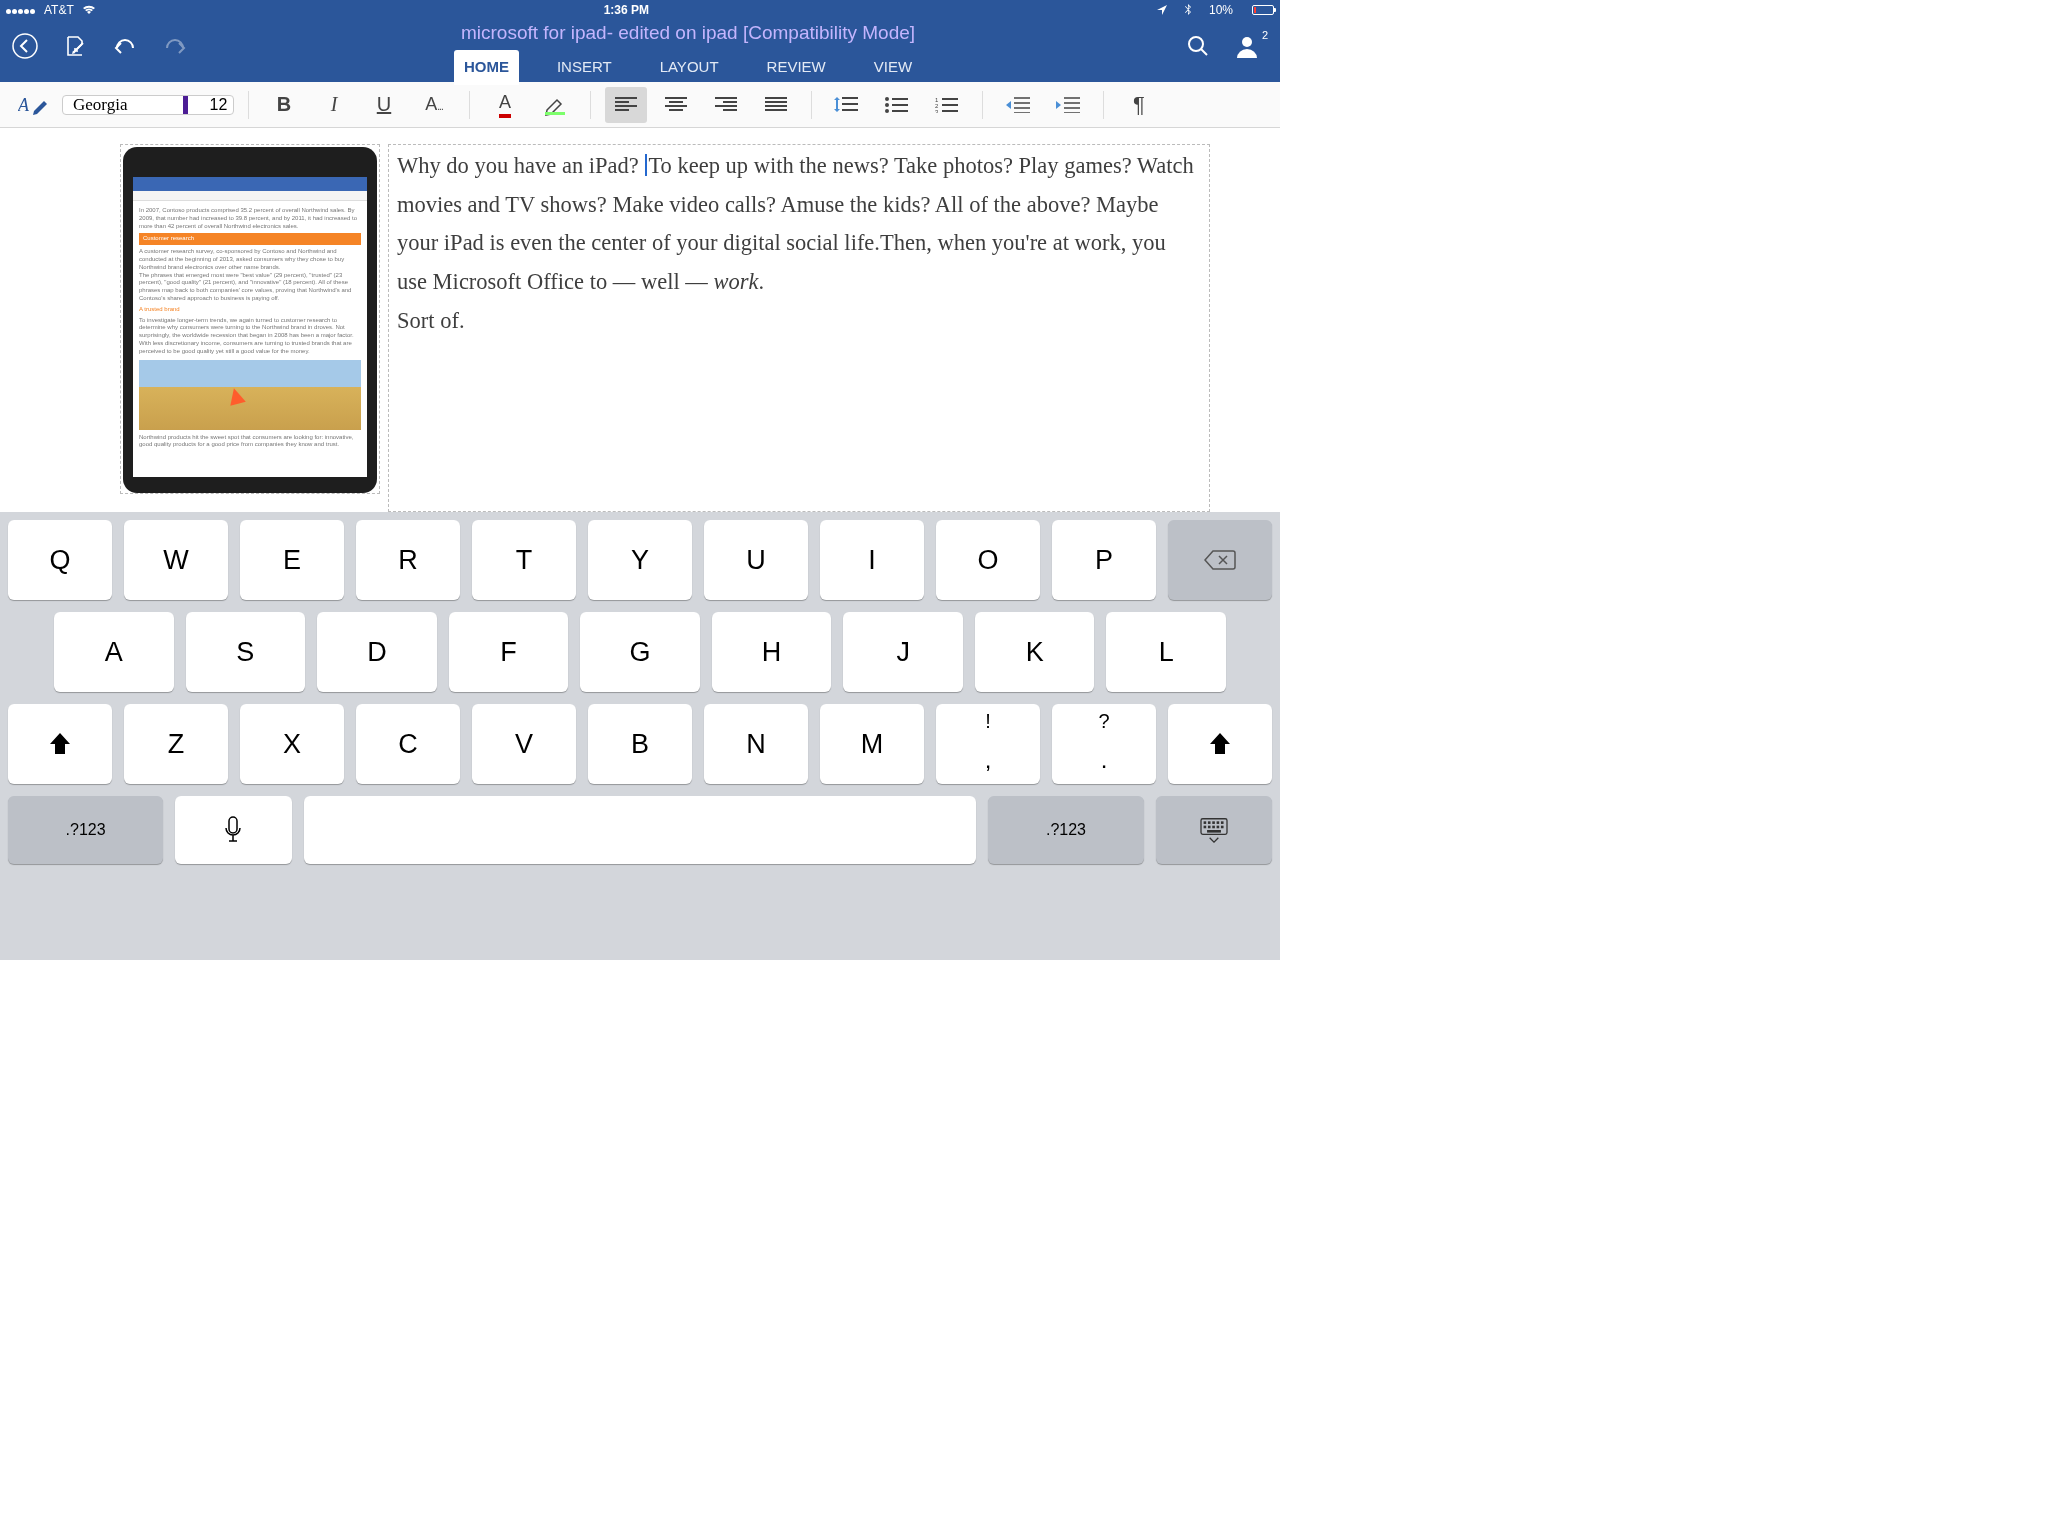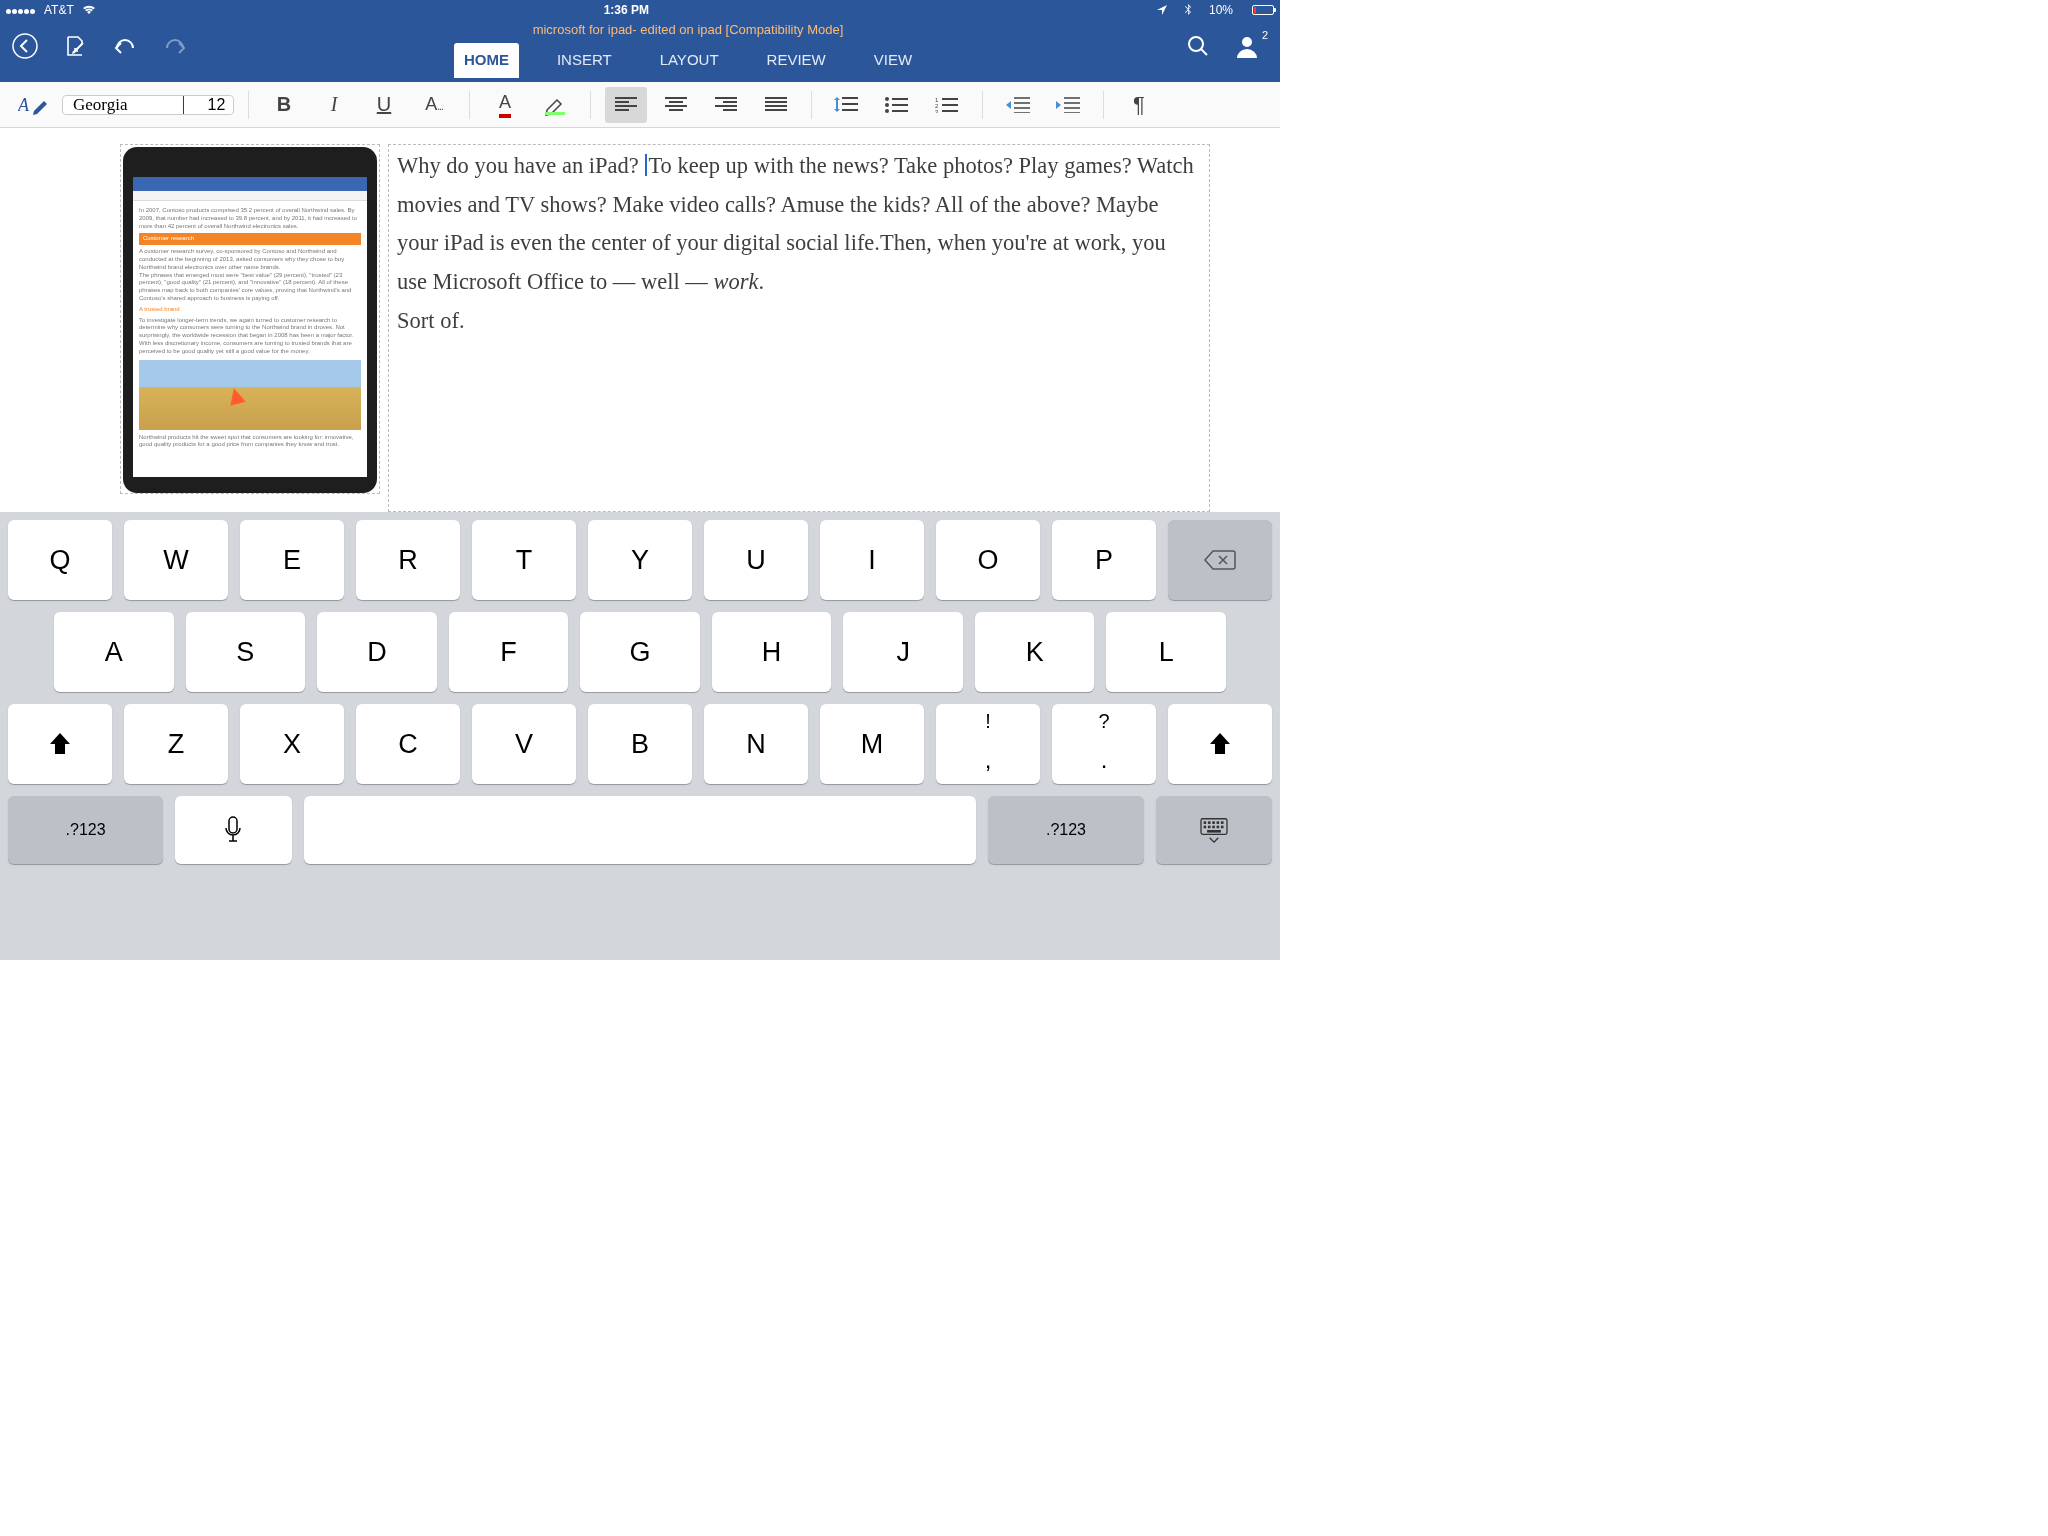--- a/index.html
+++ b/index.html
@@ -14,33 +14,33 @@
   .battery { width:22px; height:10px; border:1px solid #fff; border-radius:2px; position:relative; margin-left:2px;}
   .battery:after{content:"";position:absolute;right:-3px;top:2px;width:2px;height:4px;background:#fff;border-radius:0 1px 1px 0;}
   .battery .level{position:absolute;left:1px;top:1px;height:6px;width:2px;background:#ff3b30;}
   
   
   .title-bar { height: 62px; background: #2b569a; color:#fff; display:flex; align-items:flex-start; padding: 0 10px; }
   .title-left { display:flex; align-items:center; gap:20px; height:42px; padding-top:10px;}
   .title-left .iconbtn { width:30px; height:30px; display:flex; align-items:center; justify-content:center; color:#fff; }
   .disabled { opacity:0.4; }
   .title-center { flex:1; display:flex; flex-direction:column; align-items:center; }
-  .doc-title { font-size:13px; color:#fdba74; padding-top:2px;}
+  .doc-title { font-size:19px; color:#c4b5fd; padding-top:2px;}
   .ribbon-tabs { display:flex; gap:28px; margin-top:6px; font-size:15px; font-weight:400; color:#e3eaf5; align-items:flex-end;}
   .ribbon-tabs .tab { padding:8px 10px 10px; }
   .ribbon-tabs .tab.active { background:#fff; color:#2b569a; font-weight:600; border-radius:3px 3px 0 0; }
   .title-right { display:flex; align-items:center; gap:24px; height:42px; padding-top:10px; padding-right:10px;}
   
   
   .toolbar { height:46px; background:#fafafa; border-bottom:1px solid #d6d6d6; display:flex; align-items:center; padding:0 12px; gap:8px;}
   .tool { width:42px; height:36px; display:flex; align-items:center; justify-content:center; color:#444; border-radius:3px;}
   .tool.active { background:#d8d8d8; }
   .font-box { display:flex; border:1px solid #ccc; border-radius:4px; height:20px; overflow:hidden; background:#fff;}
   .font-name { width:120px; padding:0 10px; display:flex; align-items:center; font-family: Georgia, serif; font-size:17px;}
-  .font-size { width:50px; border-left:1px solid #4c1d95; display:flex; align-items:center; justify-content:center; font-size:16px;padding-left:16px;}
+  .font-size { width:50px; border-left:5px solid #4c1d95; display:flex; align-items:center; justify-content:center; font-size:16px;padding-left:16px;}
   .sep { width:1px; height:28px; background:#ddd; margin:0 6px;}
   
   
   .doc-area { height: 384px; background:#fff; display:flex; padding:16px 70px 0 120px; overflow:hidden;}
   .img-col { width:260px; border:1px dashed #bbb; padding:2px; flex-shrink:0; height:350px; position:relative;}
   .ipad-mock { width:100%; height:346px; background:#1e1e1e; border-radius:14px; padding:30px 10px 16px; position:relative;}
   .ipad-screen { width:100%; height:300px; background:#fff; font-size:5px; overflow:hidden;}
   .ipad-hdr { height:14px; background:#3a67b4;}
   .ipad-hdr2 { height:10px; background:#f4f4f4; border-bottom:1px solid #ddd;}
   .ipad-body { padding:6px; font-size:6px; color:#777; line-height:1.3;}

